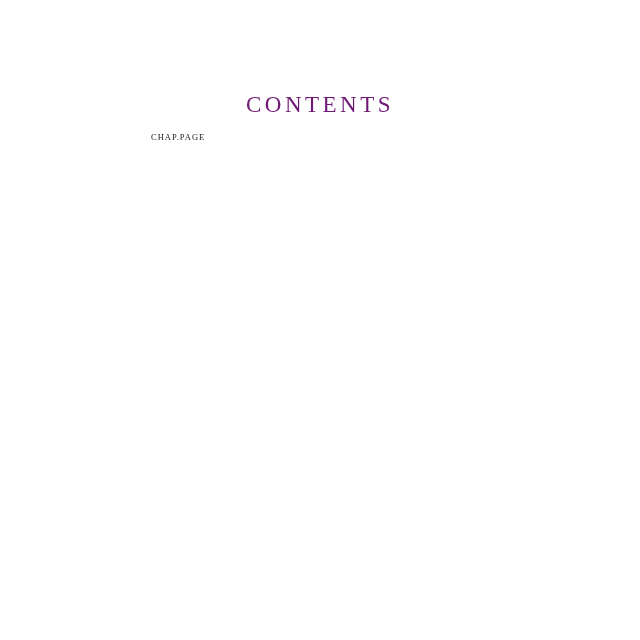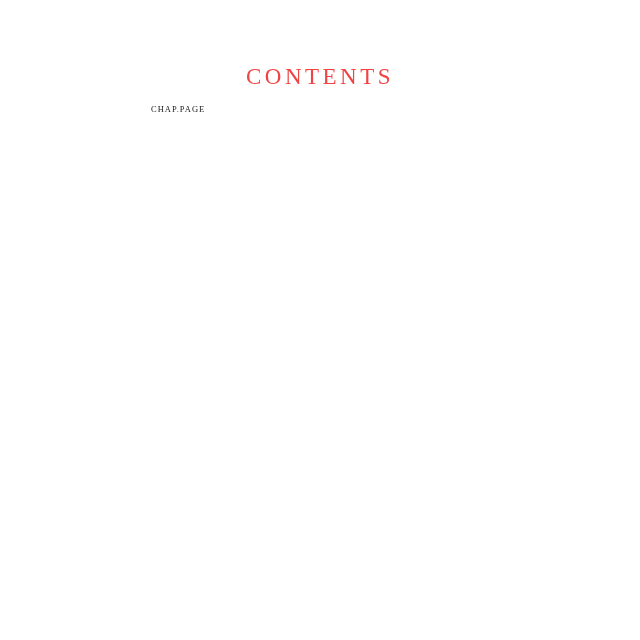--- a/index.html
+++ b/index.html
@@ -19,23 +19,23 @@
     width: 640px;
     height: 640px;
     box-sizing: border-box;
   }
   .title {
     text-align: center;
     font-size: 23px;
     letter-spacing: 3.5px;
     font-weight: normal;
     margin: 0;
-    padding-top: 64px;
+    padding-top: 92px;
     font-family: "Liberation Serif", serif;
-    color: #ef4444;
+    color: #701a75;
   }
   .toc {
     width: 330px;
     margin: 0 auto;
     margin-top: 14px;
     position: relative;
   }
   .colheads {
     display: flex;
     justify-content: space-between;

